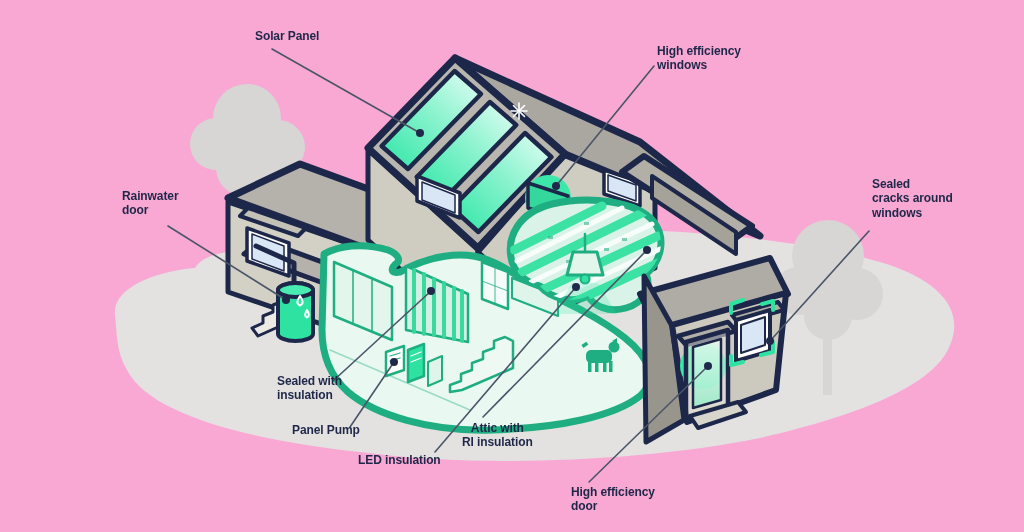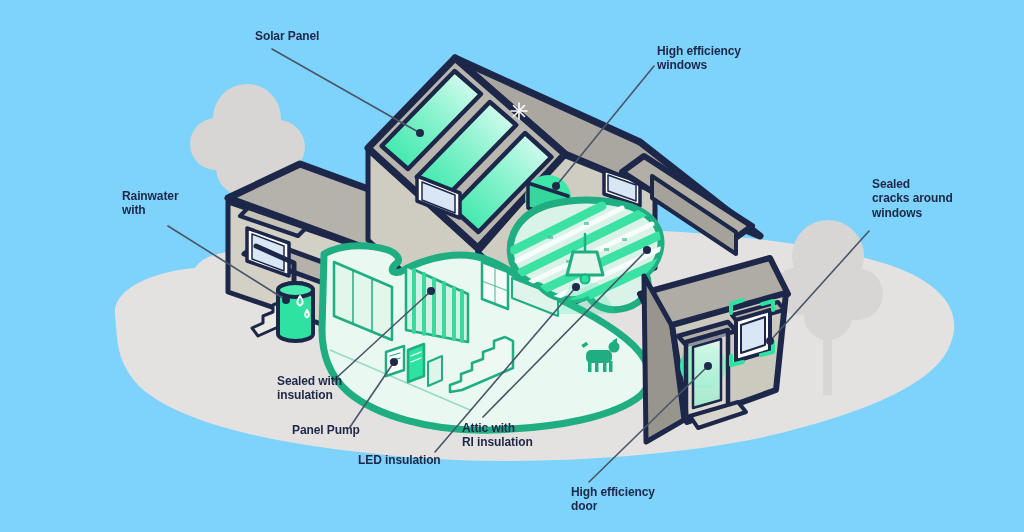--- a/index.html
+++ b/index.html
@@ -1,16 +1,16 @@
 <!DOCTYPE html>
 <html><head>
 <meta charset="utf-8">
 <style>
   html,body{margin:0;padding:0;background:#ffffff;}
-  #stage{position:relative;width:1024px;height:532px;background:#7dd3fc;overflow:hidden;
+  #stage{position:relative;width:1024px;height:532px;background:#f9a8d4;overflow:hidden;
          font-family:"Liberation Sans",sans-serif;}
   #art{position:absolute;left:0;top:0;}
   .callout{position:absolute;color:#1e2748;font-size:12px;font-weight:bold;
            line-height:1.2;letter-spacing:-0.1px;white-space:pre-line;}
 </style>
 </head>
 <body>
 
 <div id="stage">
 
@@ -227,25 +227,25 @@
           <circle cx="647" cy="250" r="4"></circle>
       <circle cx="708" cy="366" r="4"></circle>
     </g>
   </g>
 </svg>
 
   <div class="callout" style="left:255px;top:29px;">Solar Panel</div>
   <div class="callout" style="left:657px;top:44px;">High efficiency
 windows</div>
   <div class="callout" style="left:122px;top:189px;">Rainwater
-with</div>
+door</div>
   <div class="callout" style="left:872px;top:177px;">Sealed
 cracks around
 windows</div>
   <div class="callout" style="left:277px;top:374px;">Sealed with
 insulation</div>
   <div class="callout" style="left:292px;top:423px;">Panel Pump</div>
   <div class="callout" style="left:358px;top:453px;">LED insulation</div>
-  <div class="callout" style="left:462px;top:421px;">Attic with
+  <div class="callout" style="left:462px;top:421px;text-align:center;">Attic with
 RI insulation</div>
   <div class="callout" style="left:571px;top:485px;">High efficiency
 door</div>
 </div>
 
 </body></html>

